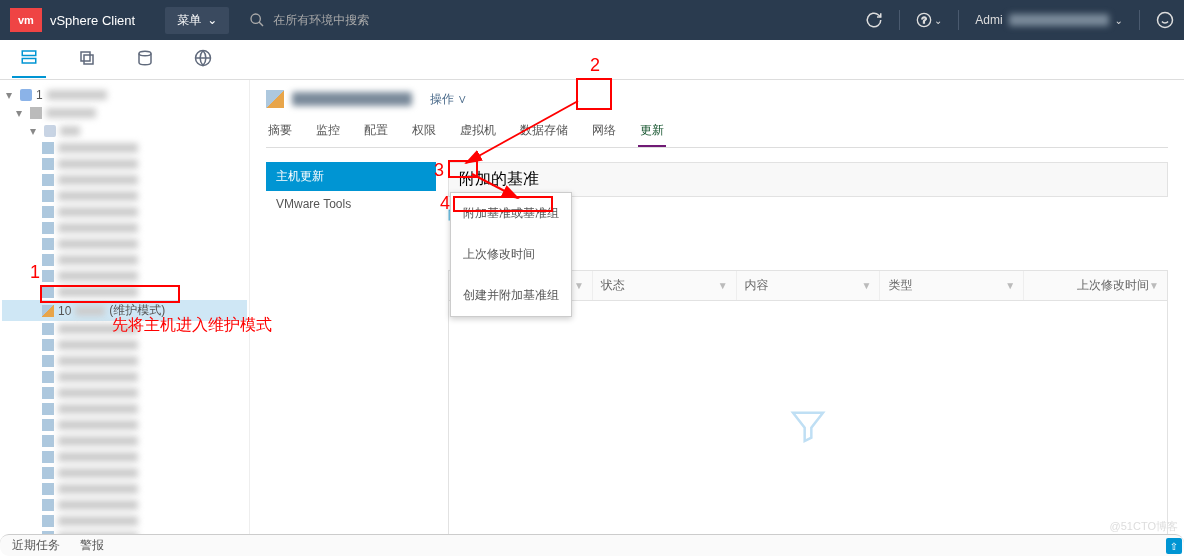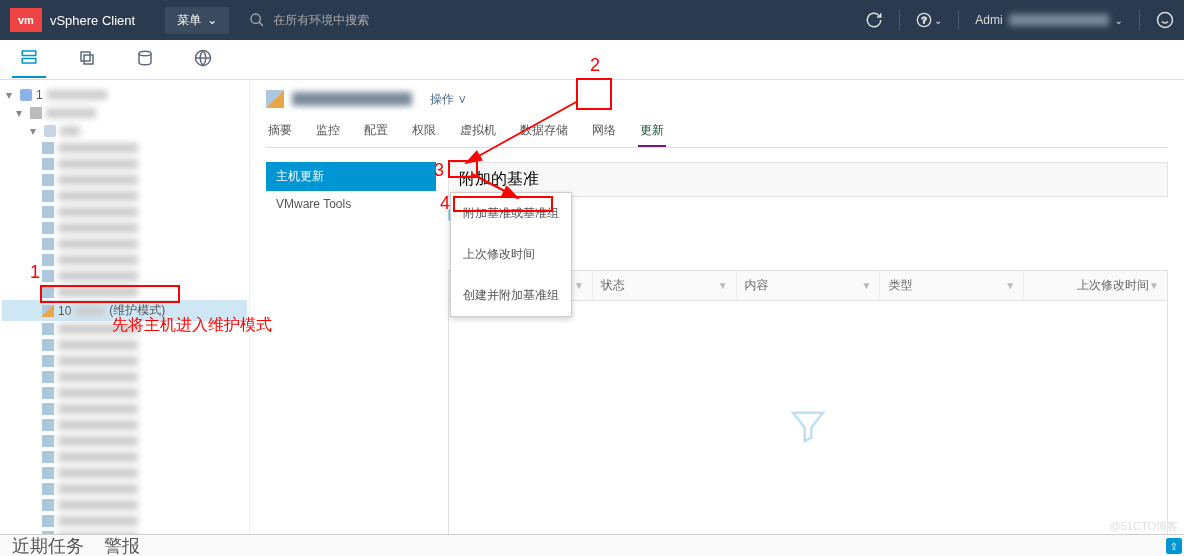--- a/index.html
+++ b/index.html
@@ -69,21 +69,21 @@
     
     .grid-head { display: flex; border: 1px solid #e2e2e2; background: #fafafa; font-size: 12px; color: #666; margin-top: 42px; }
     .grid-head .col { flex: 1; padding: 6px 8px; display: flex; justify-content: space-between; align-items: center; border-right: 1px solid #eee; }
     .grid-head .col:last-child { justify-content: flex-end; border-right: none; }
     .filter-ic { color: #bbb; font-size: 10px; }
     
     .grid-body { height: 250px; border: 1px solid #e2e2e2; border-top: none; display: flex; align-items: center; justify-content: center; }
     .grid-body svg { opacity: 0.4; }
     
     
-    .bottom-bar { position: absolute; bottom: 0; left: 0; right: 0; height: 22px; border-top: 1px solid #ccc; display: flex; align-items: center; padding: 0 12px; gap: 20px; font-size: 18px; background: #fafafa; }
+    .bottom-bar { position: absolute; bottom: 0; left: 0; right: 0; height: 22px; border-top: 1px solid #ccc; display: flex; align-items: center; padding: 0 12px; gap: 20px; font-size: 12px; background: #fafafa; border-radius: 9px; }
     .bottom-bar .btab { cursor: pointer; color: #555; }
     
     
     .annot { position: absolute; border: 2px solid #ff0000; z-index: 50; pointer-events: none; }
     .annot-num { position: absolute; color: #ff0000; font-size: 18px; font-weight: normal; z-index: 51; pointer-events: none; font-family: Arial; }
     .annot-text { position: absolute; color: #ff0000; font-size: 16px; z-index: 51; font-family: "Microsoft YaHei"; }
     .arrow { position: absolute; z-index: 49; pointer-events: none; }
     
     .watermark { position: absolute; right: 6px; bottom: 22px; color: #ddd; font-size: 11px; }
     .scroll-top { position: absolute; right: 2px; bottom: 2px; width: 16px; height: 16px; background: #0095d3; color: #fff; font-size: 10px; display:flex; align-items:center; justify-content:center; border-radius: 2px; }

